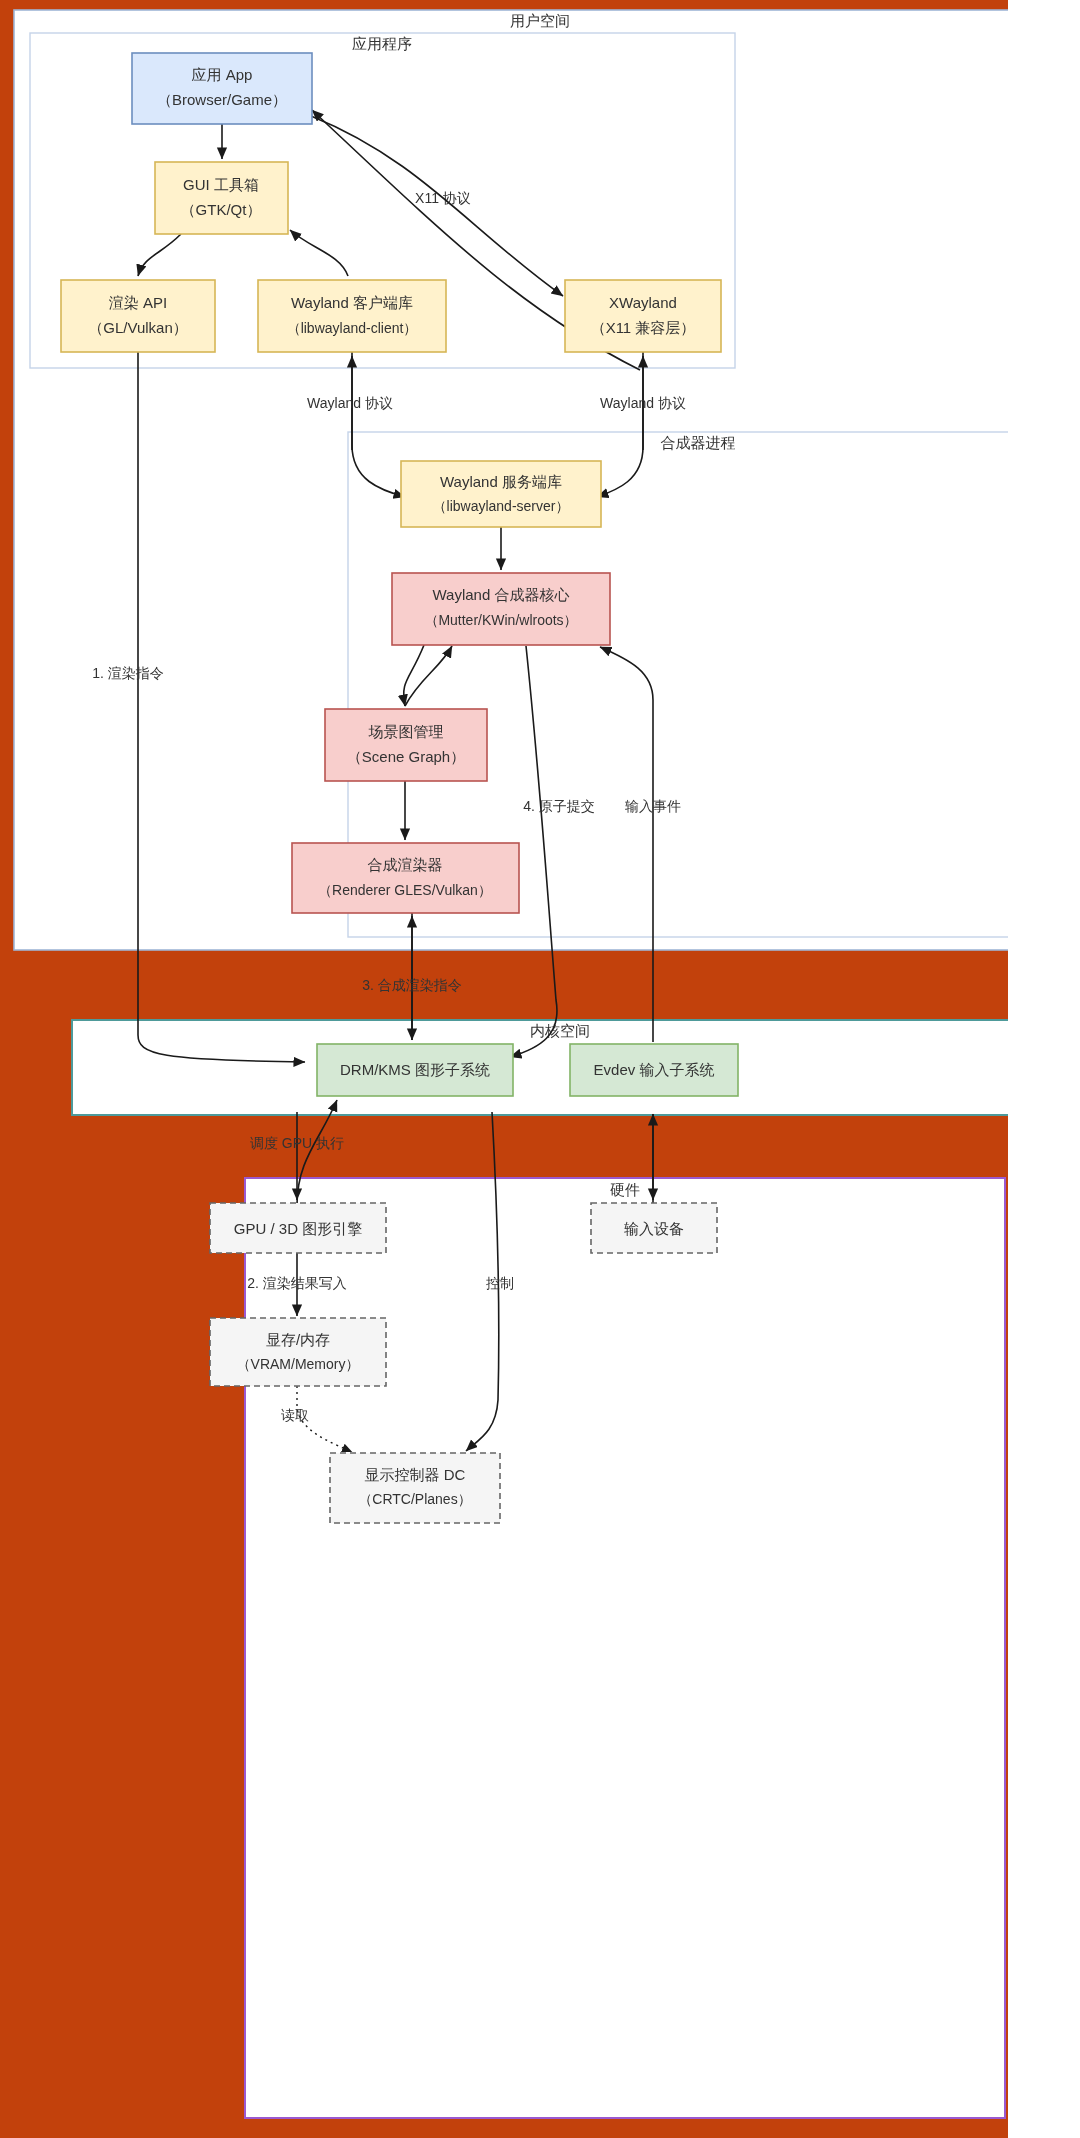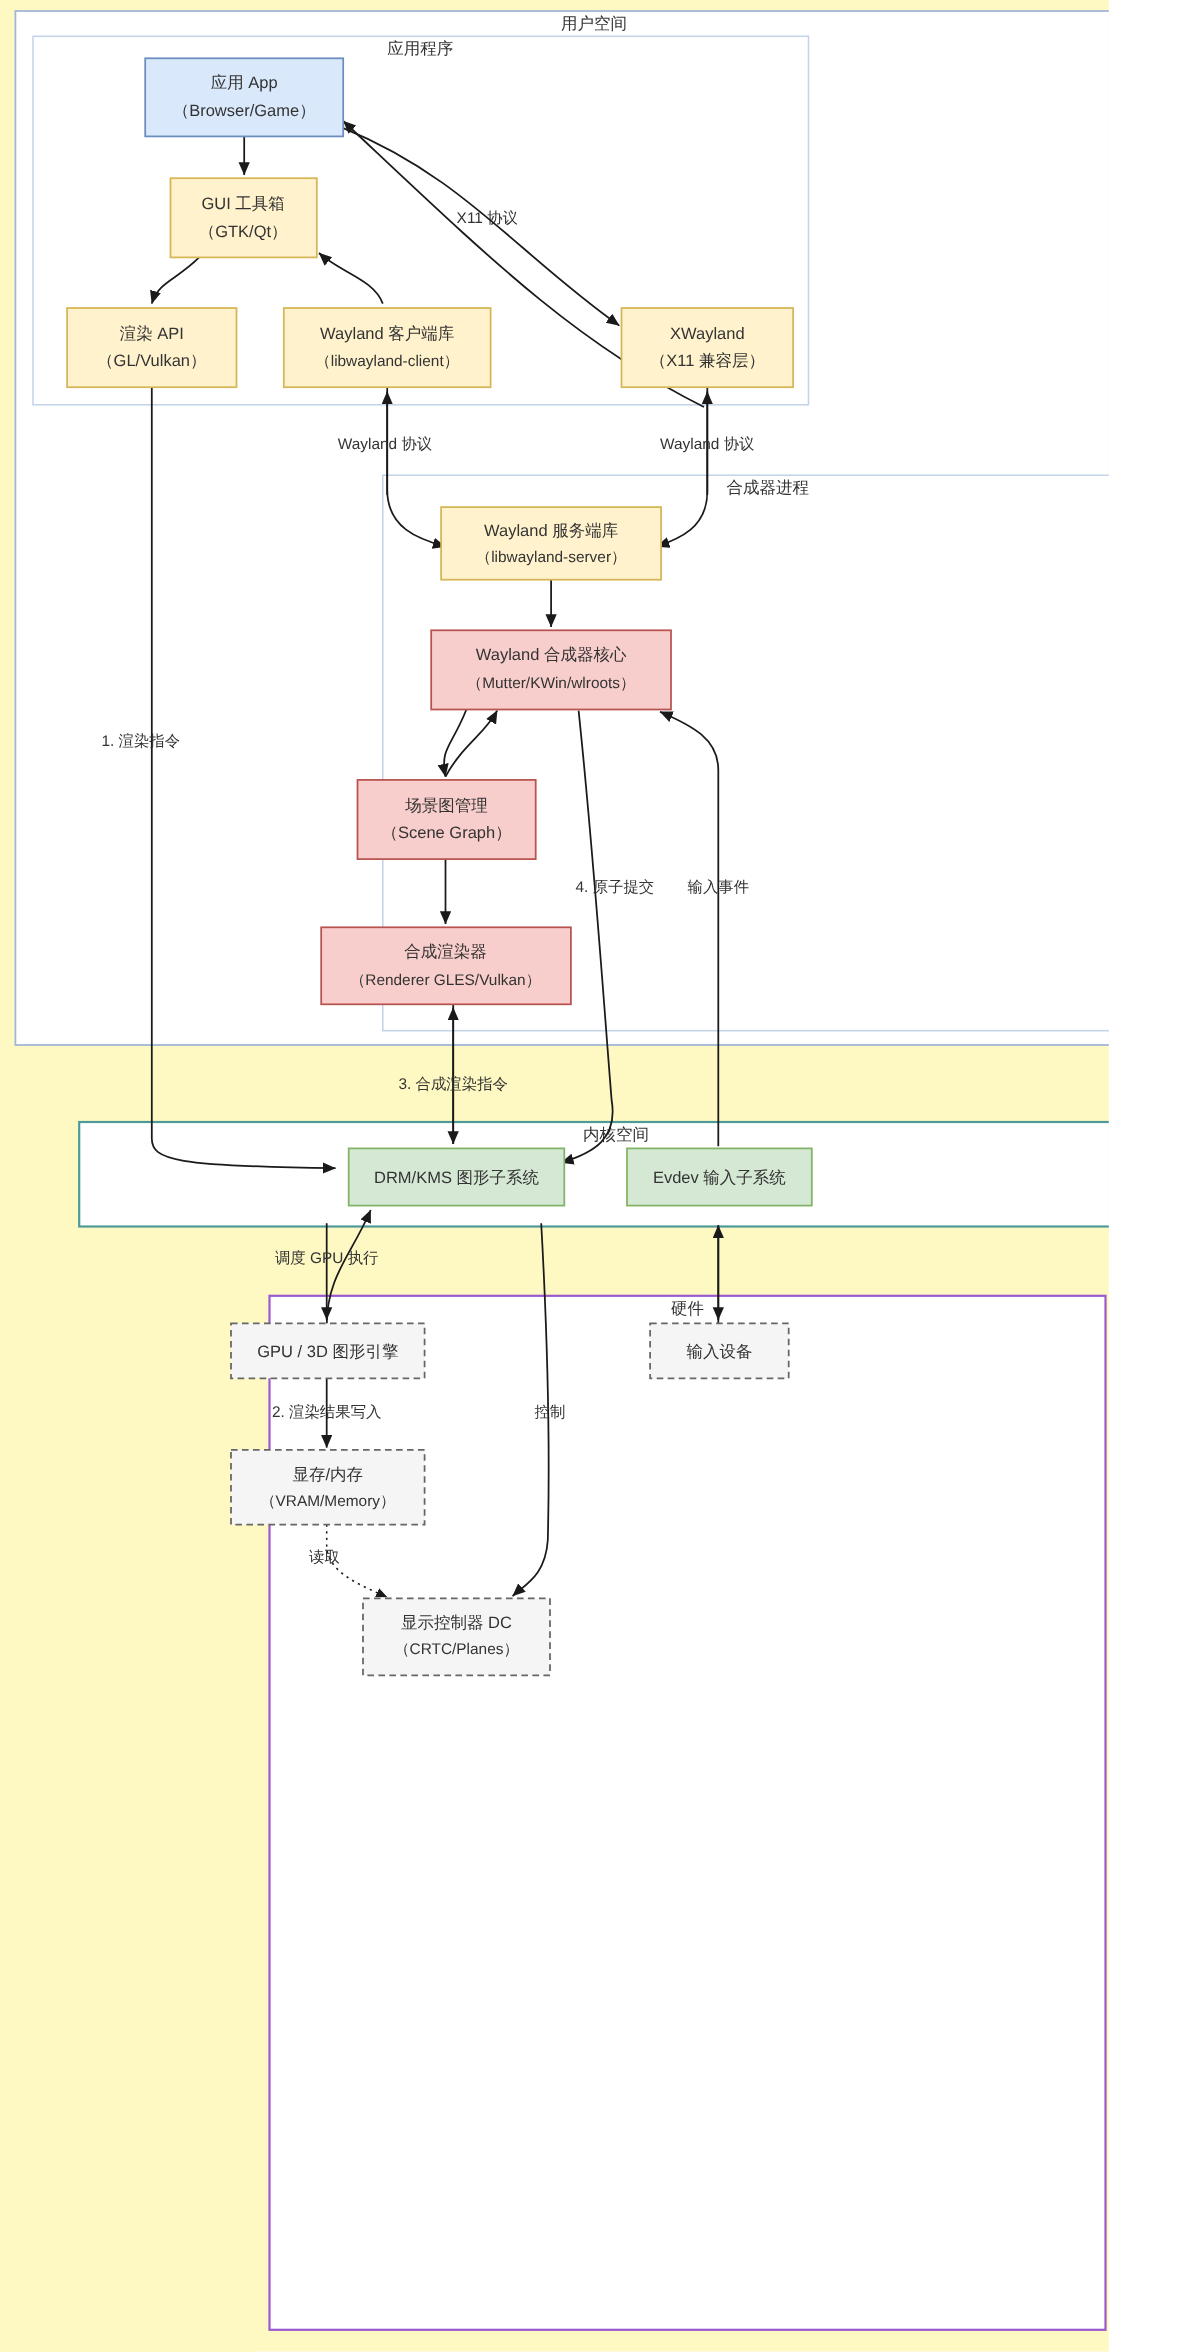--- a/index.html
+++ b/index.html
@@ -1,17 +1,17 @@
 <!DOCTYPE html>
 <html><head>
 <meta charset="utf-8">
 <style>
   html,body{margin:0;padding:0;background:#ffffff;}
   body{width:1080px;height:2138px;font-family:"Liberation Sans","DejaVu Sans",sans-serif;}
-  #stage{position:relative;width:1008px;height:2138px;overflow:hidden;background:#fef9c3;}
+  #stage{position:relative;width:1008px;height:2138px;overflow:hidden;background:#c2410c;}
   svg#canvas{position:absolute;left:0;top:0;width:1080px;height:2138px;}
   .grp-title{font-size:15px;fill:#333333;text-anchor:middle;dominant-baseline:middle;}
   .node-label{font-size:15px;fill:#333333;text-anchor:middle;}
   .node-label.small{font-size:14px;}
   .edge-label{font-size:14px;fill:#333333;text-anchor:middle;}
   .edge{fill:none;stroke:#1a1a1a;stroke-width:1.6;}
   .edge.dotted{stroke-dasharray:2 4;stroke-width:1.4;}
 </style>
 </head>
 <body>

